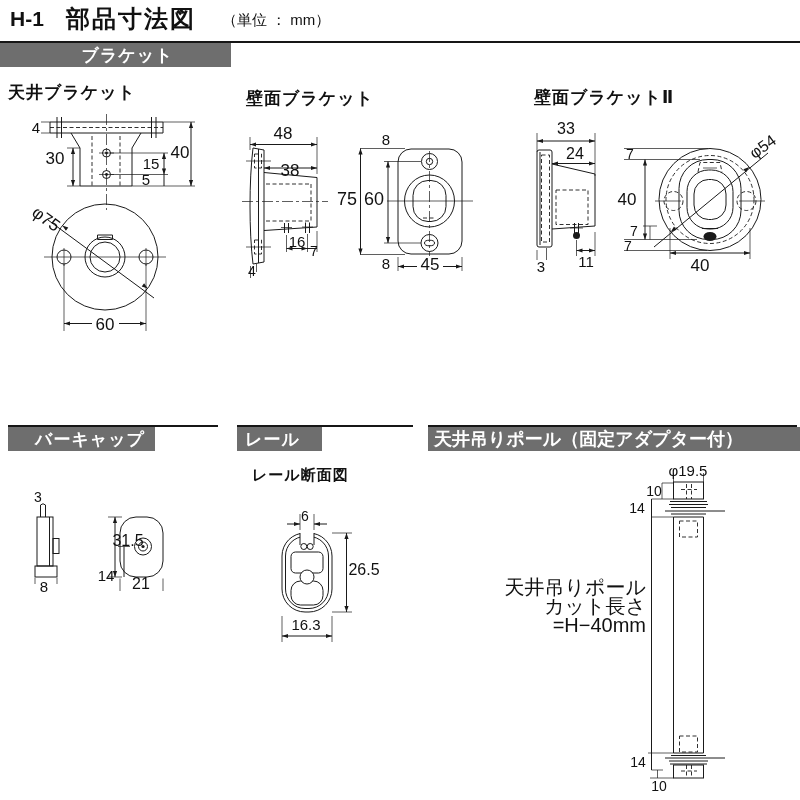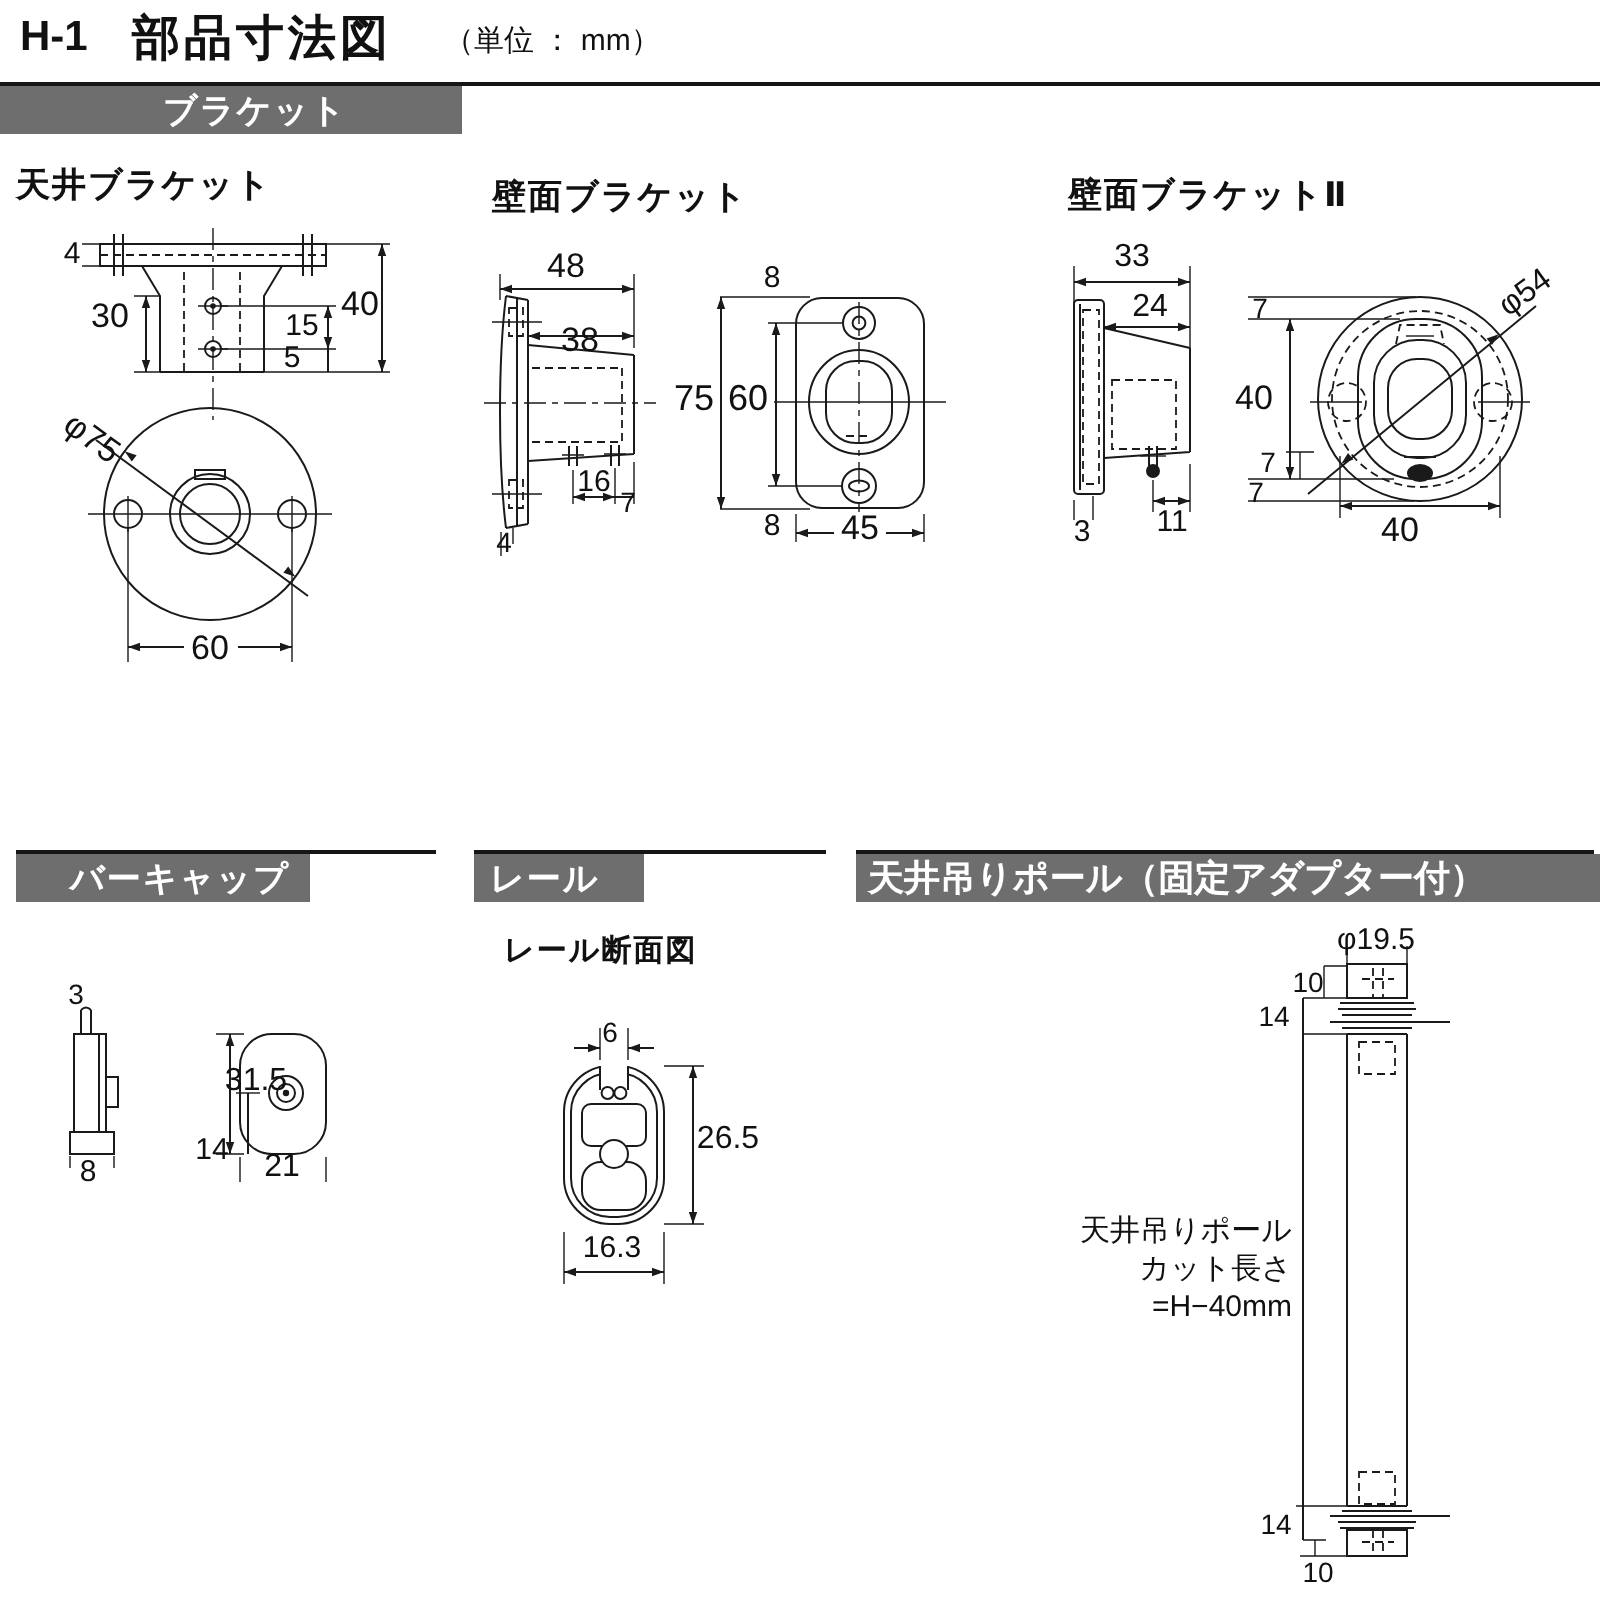--- a/index.html
+++ b/index.html
@@ -10,21 +10,21 @@
   .hdr-title{left:66px;top:3px;font-size:24px;font-weight:bold;letter-spacing:2px;}
   .hdr-unit{left:222px;top:11px;font-size:15px;font-weight:500;text-align:right;}
   .rule{position:absolute;height:2px;background:#161616;}
   .banner{position:absolute;height:24px;background:#6e6e6e;color:#fff;
           font-size:17px;font-weight:bold;display:flex;align-items:center;letter-spacing:1px;padding-left:24px;}
   .sec-title{position:absolute;font-size:17px;font-weight:bold;white-space:nowrap;letter-spacing:1px;}
   .dim{position:absolute;transform:translate(-50%,-50%);font-size:16px;line-height:1;
        white-space:nowrap;color:#111;}
   .rot36{transform:translate(-50%,-50%) rotate(36deg);}
   .rotm36{transform:translate(-50%,-50%) rotate(-36deg);}
-  .note{position:absolute;right:154px;top:606px;text-align:right;font-size:15px;line-height:19px;}
+  .note{position:absolute;right:154px;top:578px;text-align:right;font-size:20px;line-height:19px;}
   svg{position:absolute;left:0;top:0;}
   .s{stroke:#1a1a1a;stroke-width:1;fill:none;}
   .t{stroke:#1a1a1a;stroke-width:.7;fill:none;}
   .d{stroke:#1a1a1a;stroke-width:.9;fill:none;stroke-dasharray:4 2.5;}
   .c{stroke:#1a1a1a;stroke-width:.7;fill:none;stroke-dasharray:11 3 3 3;}
   .ar{fill:#1a1a1a;stroke:none;}
   .f{fill:#1a1a1a;stroke:none;}
   .w{fill:#fff;stroke:none;}
 </style>
 </head>

